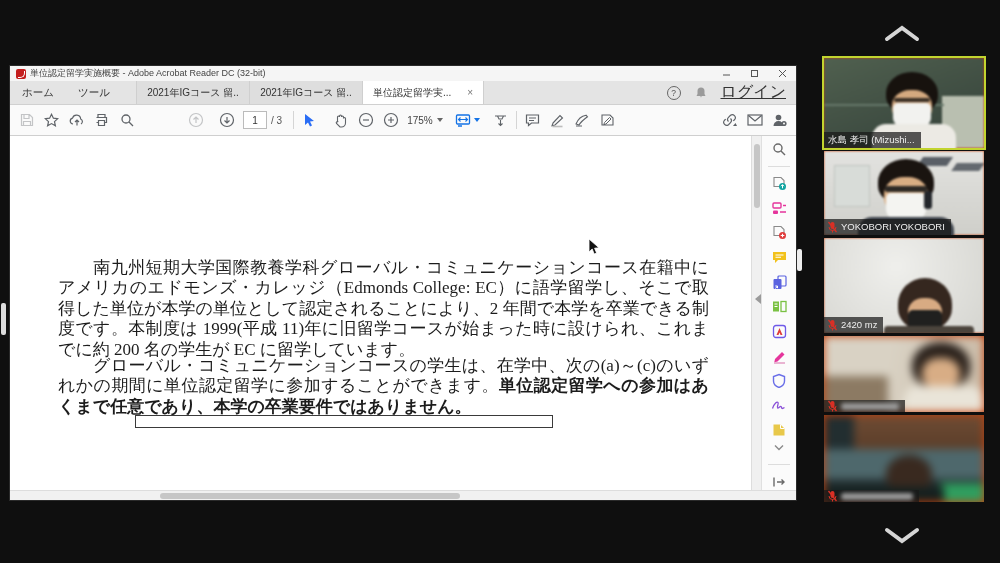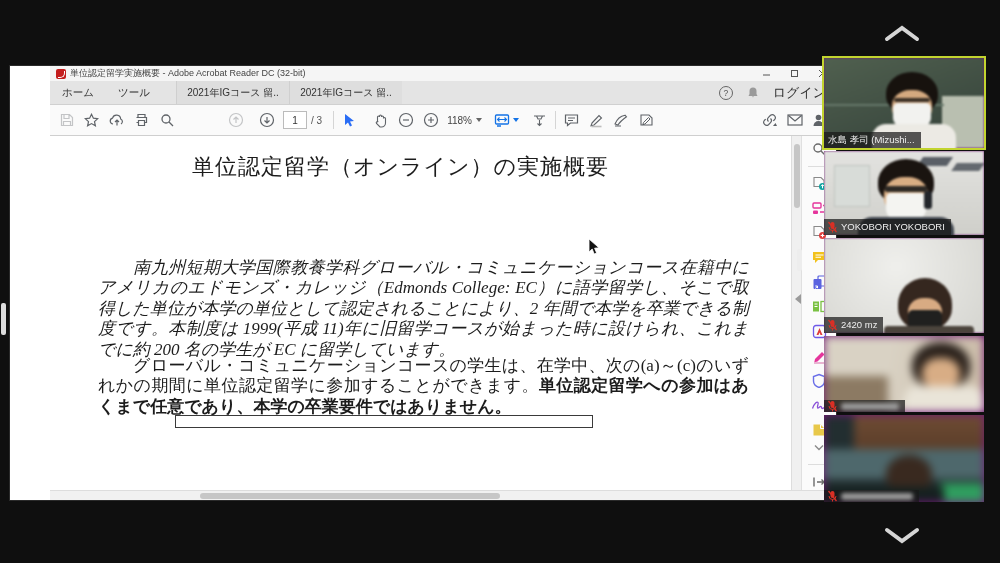--- a/index.html
+++ b/index.html
@@ -1,40 +1,40 @@
 <!DOCTYPE html>
 <html><head>
 <meta charset="utf-8">
 <style>
   html,body{margin:0;padding:0;background:#0f0f0f;width:1000px;height:563px;overflow:hidden;
     font-family:"Liberation Sans",sans-serif;-webkit-font-smoothing:antialiased;}
   
   #acrobat{position:absolute;left:10px;top:66px;width:786px;height:434px;background:#fff;
-    box-shadow:0 0 0 1px #2a2a2a;display:flex;flex-direction:column;padding-left:40px;}
+    box-shadow:0 0 0 1px #2a2a2a;display:flex;flex-direction:column;}
   .titlebar{height:15px;background:#f5f5f5;display:flex;align-items:center;padding:0 4px;flex:0 0 auto;}
   .app-ico{width:10px;height:10px;background:#c41e1e;border-radius:2px;margin:0 4px 0 2px;position:relative;flex:0 0 auto;}
   .app-ico::after{content:"";position:absolute;left:2px;top:2px;width:6px;height:6px;
     border:1.5px solid #fff;border-top:none;border-left:none;border-radius:0 0 5px 0;}
   .titletext{font-size:9px;color:#444;white-space:nowrap;overflow:hidden;flex:1;}
   .winbtns{display:flex;gap:16px;margin-right:4px;color:#555;}
   .winbtn{width:12px;height:10px;display:flex;align-items:center;justify-content:center;cursor:default;}
   .menubar{height:16px;background:#f5f5f5;display:flex;align-items:center;gap:13px;padding-left:8px;
     font-size:10px;color:#333;flex:0 0 auto;}
   .menubar span{cursor:default;}
   .tabrow{height:23px;background:#e4e4e4;display:flex;align-items:stretch;font-size:10.5px;color:#333;
     flex:0 0 auto;border-bottom:1px solid #d0d0d0;}
   .navtab{display:flex;align-items:center;padding:0 12px;}
   .doctab{display:flex;align-items:center;padding:0 10px;width:92px;justify-content:center;
     border-left:1px solid #cfcfcf;background:#dedede;white-space:nowrap;overflow:hidden;font-size:10px;}
   .doctab.active{background:#fff;border-right:1px solid #cfcfcf;justify-content:space-between;width:100px;}
   .tabspace{flex:1;}
   .tabright{display:flex;align-items:center;gap:14px;padding-right:10px;}
   .help-circ{width:12px;height:12px;border:1px solid #666;border-radius:50%;font-size:8.5px;color:#555;
     display:flex;align-items:center;justify-content:center;}
-  .loginlbl{font-size:13px;color:#333;}
+  .loginlbl{font-size:16px;color:#333;text-decoration:underline;}
   
   .toolbar{height:30px;background:#fafafa;border-bottom:1px solid #cfcfcf;display:flex;align-items:center;
     padding:0 8px;flex:0 0 auto;}
   .ticon{width:17px;height:17px;display:flex;align-items:center;justify-content:center;flex:0 0 auto;}
   .ticon svg{display:block;}
   .tsep{width:1px;height:18px;background:#d5d5d5;margin:0 7px;flex:0 0 auto;}
   .pagebox{width:22px;height:16px;border:1px solid #bbb;background:#fff;font-size:10px;text-align:center;
     color:#333;margin:0 4px 0 8px;padding:0;}
   .pagetotal{font-size:10px;color:#555;margin-right:4px;}
   .zoomlbl{font-size:10px;color:#444;margin:0 2px 0 8px;}
@@ -44,40 +44,40 @@
   .gap8{width:8px;}.gap14{width:14px;}.gap26{width:26px;}
   .spacer{flex:1;}
   
   .docarea{flex:1;display:flex;position:relative;min-height:0;}
   .docpage{flex:1;position:relative;background:#fff;overflow:hidden;
     font-family:"Liberation Serif","DejaVu Serif",serif;color:#1c1c1c;}
   .doc-title{position:absolute;top:16px;left:0;right:40px;text-align:center;font-size:22px;letter-spacing:1px;}
   .doc-heading{position:absolute;top:89px;left:78px;font-size:17px;font-weight:bold;}
   .para{position:absolute;left:48px;right:42px;font-size:17px;line-height:20.4px;
     text-align:justify;text-indent:1.05em;}
-  .para1{top:122px;font-style:italic;}
+  .para1{top:122px;}
   .para2{top:220px;}
   .para b{font-weight:bold;}
   .abox{position:absolute;top:279px;left:125px;width:377px;border:1.5px solid #3a3a3a;
     padding:5px 6px 6px 33px;font-size:16px;line-height:20.3px;}
   .vscroll{width:9px;background:#f0f0f0;border-left:1px solid #ddd;position:relative;flex:0 0 auto;}
   .vthumb{position:absolute;top:8px;left:1.5px;width:6px;height:64px;background:#c6c6c6;border-radius:3px;}
   .collapse-arrow{position:absolute;left:-7px;top:158px;width:0;height:0;
     border-top:5px solid transparent;border-bottom:5px solid transparent;border-right:6px solid #9a9a9a;}
   
   .toolstrip{width:34px;background:#fbfbfb;border-left:1px solid #e0e0e0;display:flex;flex-direction:column;
     align-items:center;padding-top:5px;gap:9px;flex:0 0 auto;position:relative;}
   .tpi{width:17px;height:17px;display:flex;align-items:center;justify-content:center;}
   .tdiv{width:22px;height:1px;background:#ddd;}
   .hscroll{height:9px;background:#f1f1f1;border-top:1px solid #ddd;position:relative;flex:0 0 auto;}
   .hthumb{position:absolute;left:150px;top:1.5px;width:300px;height:6px;background:#c6c6c6;border-radius:3px;}
   
   #cursor{position:absolute;left:588px;top:238px;z-index:50;}
   
-  .tile{position:absolute;left:824px;width:160px;background:#701a75;overflow:hidden;}
+  .tile{position:absolute;left:824px;width:160px;background:#c2410c;overflow:hidden;}
   .tile .scene{position:absolute;inset:0;filter:blur(1.3px);}
   .tile.blurred .scene{filter:blur(4px);}
   .tile.active{outline:2px solid #c2d42f;outline-offset:0;}
   .vlabel{position:absolute;left:0;bottom:0;background:rgba(25,25,25,.72);color:#efefef;
     font-size:9.5px;line-height:16px;padding:0 6px 0 4px;display:flex;align-items:center;gap:4px;max-width:150px;
     white-space:nowrap;overflow:hidden;z-index:5;}
   .blursmudge{width:58px;height:7px;border-radius:3px;background:#9a9a9a;filter:blur(2px);}
   .s{position:absolute;}
   
   .hair{border-radius:50% 50% 42% 42%;}
@@ -120,20 +120,24 @@
     </div>
   </div>
 
 
   <div class="tabrow">
     <div class="navtab">ホーム</div>
     <div class="navtab">ツール</div>
     <div style="width:14px"></div>
     <div class="doctab">2021年IGコース 留..</div>
     <div class="doctab">2021年IGコース 留..</div>
+    <div class="doctab active">
+      <span>単位認定留学実...</span>
+      <span style="color:#777">×</span>
+    </div>
     <div class="tabspace"></div>
     <div class="tabright">
       <div class="help-circ">?</div>
       <svg width="12" height="13">
           <path d="M6 1.5 a3.5 3.5 0 0 1 3.5 3.5 v3 l1 2 h-9 l1 -2 v-3 A3.5 3.5 0 0 1 6 1.5 z M4.8 10.5 a1.3 1.3 0 0 0 2.4 0" fill="#9a9a9a"></path>
         </svg>
       <div class="loginlbl">ログイン</div>
     </div>
   </div>
 
@@ -205,21 +209,21 @@
           <line x1="5" y1="8" x2="11" y2="8" stroke="#5f6368" stroke-width="1.2"></line>
         </svg>
       </div>
     <div class="gap8"></div>
     <div class="ticon">
         <svg width="16" height="16">
           <circle cx="8" cy="8" r="6.5" fill="none" stroke="#5f6368" stroke-width="1.2"></circle>
           <path d="M5 8 h6 M8 5 v6" stroke="#5f6368" stroke-width="1.2"></path>
         </svg>
       </div>
-    <span class="zoomlbl">118%</span>
+    <span class="zoomlbl">175%</span>
     <div class="caret"></div>
     <div class="gap8"></div>
     <div class="ticon">
         <svg width="16" height="15">
           <rect x="1.5" y="2" width="13" height="9" rx="1" fill="none" stroke="#1473e6" stroke-width="1.3"></rect>
           <path d="M4 6.5 h8 M5.5 4.5 L3.5 6.5 l2 2 M10.5 4.5 l2 2 -2 2" fill="none" stroke="#1473e6" stroke-width="1.1"></path>
           <path d="M3 13 h4" stroke="#1473e6" stroke-width="1.5"></path>
         </svg>
       </div>
     <div class="caret blue"></div>
@@ -277,21 +281,20 @@
           <circle cx="6.5" cy="4.5" r="2.8" fill="#5f6368"></circle>
           <path d="M1.5 13 a5 5 0 0 1 10 0 z" fill="#5f6368"></path>
           <circle cx="12" cy="10.5" r="2.6" fill="#5f6368"></circle>
           <circle cx="12" cy="10.5" r="1" fill="#fafafa"></circle>
         </svg>
       </div>
   </div>
 
   <div class="docarea">
     <div class="docpage">
-      <div class="doc-title">単位認定留学（オンライン）の実施概要</div>
       <div class="para para1">　南九州短期大学国際教養学科グローバル・コミュニケーションコース在籍中にアメリカのエドモンズ・カレッジ（Edmonds College: EC）に語学留学し、そこで取得した単位が本学の単位として認定されることにより、2 年間で本学を卒業できる制度です。本制度は 1999(平成 11)年に旧留学コースが始まった時に設けられ、これまでに約 200 名の学生が EC に留学しています。</div>
       <div class="para para2"><span>　グローバル・コミュニケーションコースの学生は、在学中、次の(a)～(c)のいずれかの期間に単位認定留学に参加することができます。</span><b>単位認定留学への参加はあくまで任意であり、本学の卒業要件ではありません。</b></div>
       <div class="abox">
       </div>
     </div>
     <div class="vscroll">
         <div class="vthumb"></div>
       </div>
     <div class="toolstrip">
       <div class="collapse-arrow"></div>

